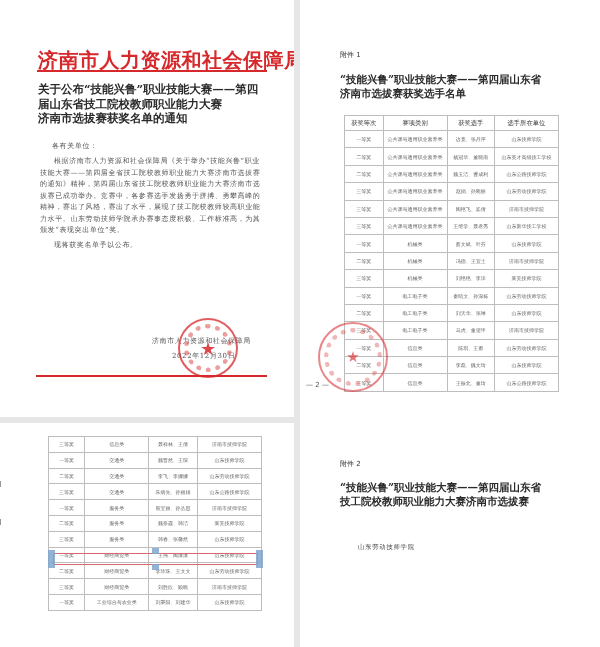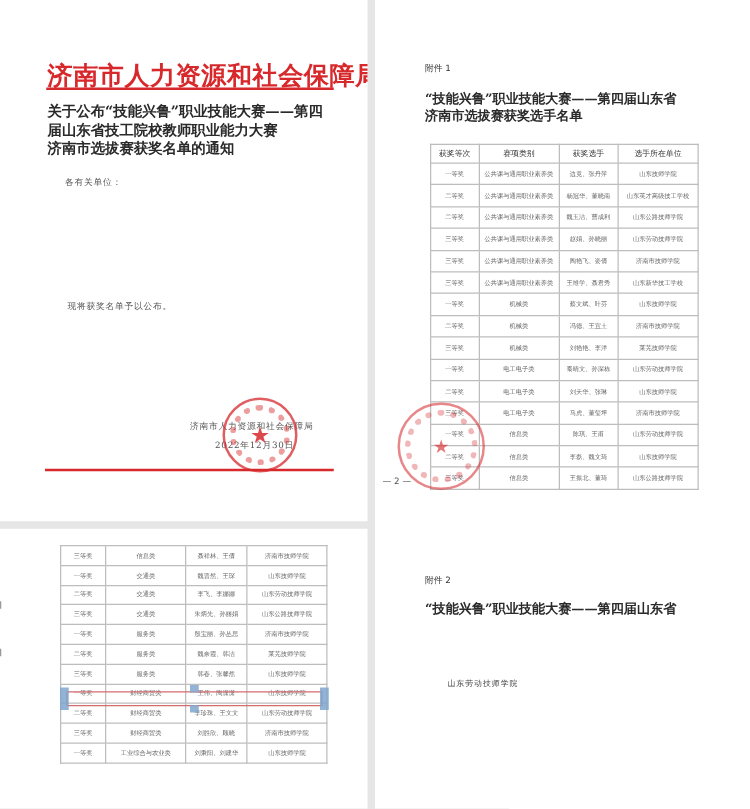--- a/index.html
+++ b/index.html
@@ -107,20 +107,21 @@
 
 <div class="page" id="p1">
   <div class="agency">济南市人力资源和社会保障局</div>
   <div class="red-rule top"></div>
   <div class="notice-title">
     <div>关于公布“技能兴鲁”职业技能大赛——第四</div>
     <div>届山东省技工院校教师职业能力大赛</div>
     <div>济南市选拔赛获奖名单的通知</div>
   </div>
   <div class="body-text salutation">各有关单位：</div>
+  <div class="body-text paragraph">根据济南市人力资源和社会保障局《关于举办“技能兴鲁”职业技能大赛——第四届全省技工院校教师职业能力大赛济南市选拔赛的通知》精神，第四届山东省技工院校教师职业能力大赛济南市选拔赛已成功举办。竞赛中，各参赛选手发扬勇于拼搏、勇攀高峰的精神，赛出了风格，赛出了水平，展现了技工院校教师较高职业能力水平。山东劳动技师学院承办赛事态度积极、工作标准高，为其颁发“表现突出单位”奖。</div>
   <div class="body-text publish">现将获奖名单予以公布。</div>
   <div class="body-text signature">济南市人力资源和社会保障局</div>
   <div class="body-text sig-date">2022年12月30日</div>
   <div class="stamp">
     <div class="stamp-ring"></div>
     <span class="stamp-star">★</span>
   </div>
   <div class="red-rule bottom"></div>
 </div>
 
@@ -326,15 +327,16 @@
   <div class="handle l"></div>
   <div class="handle r"></div>
   <div class="handle tm"></div>
   <div class="handle bm"></div>
 </div>
 
 <div class="page" id="p4">
   <div class="attach-label">附件 2</div>
   <div class="list-title">
     <div>“技能兴鲁”职业技能大赛——第四届山东省</div>
+    <div>技工院校教师职业能力大赛济南市选拔赛</div>
   </div>
   <div class="unit-line">山东劳动技师学院</div>
 </div>
 
 </body></html>

